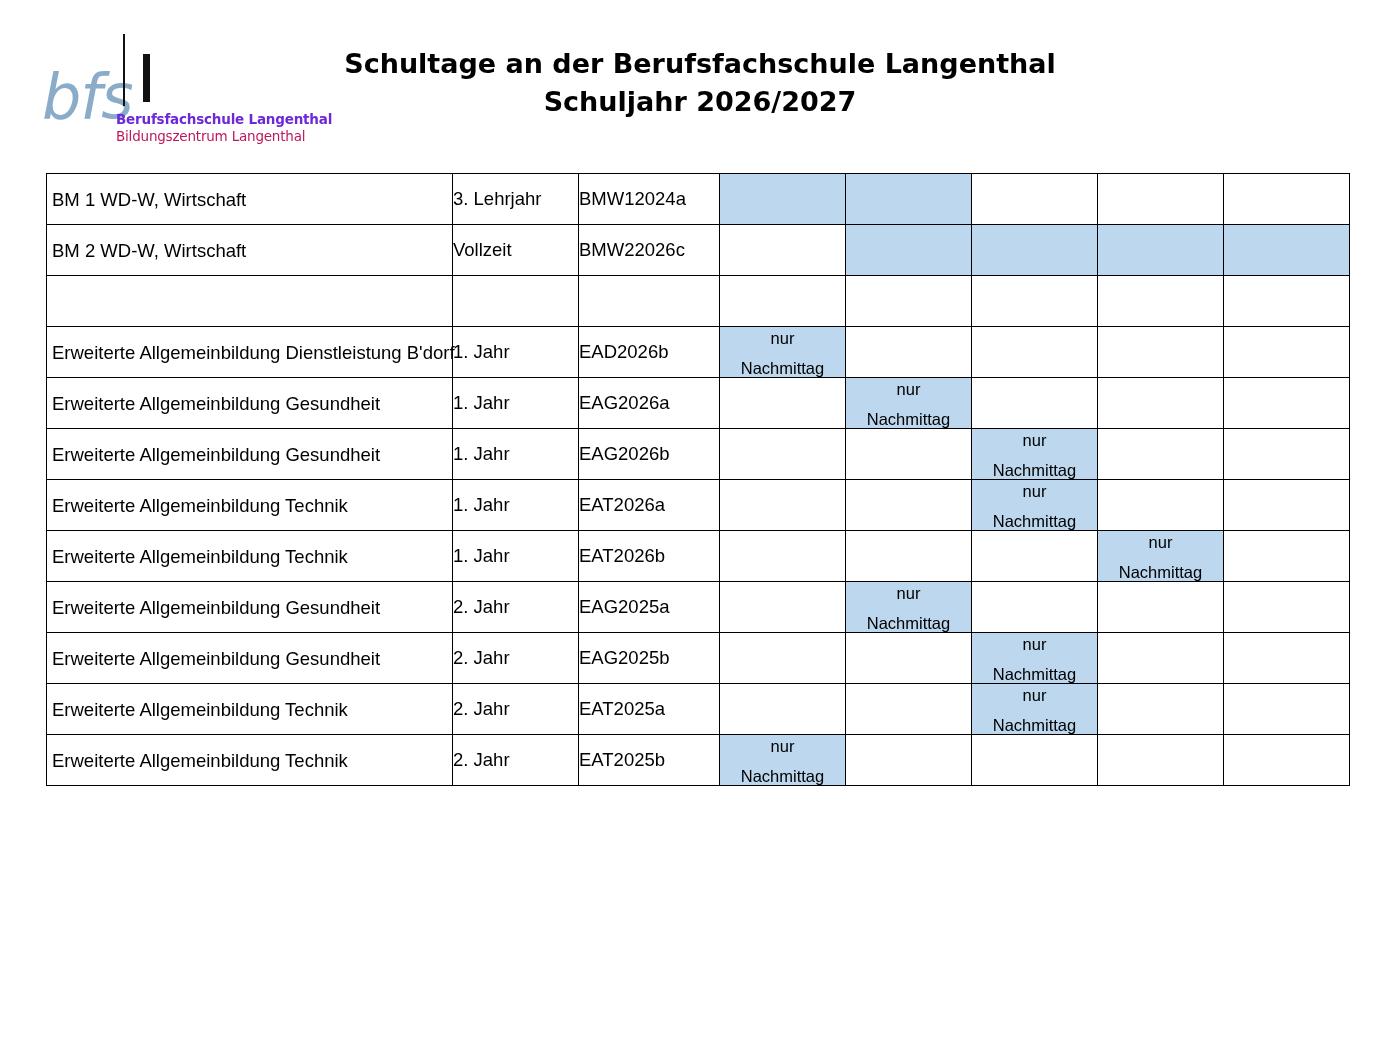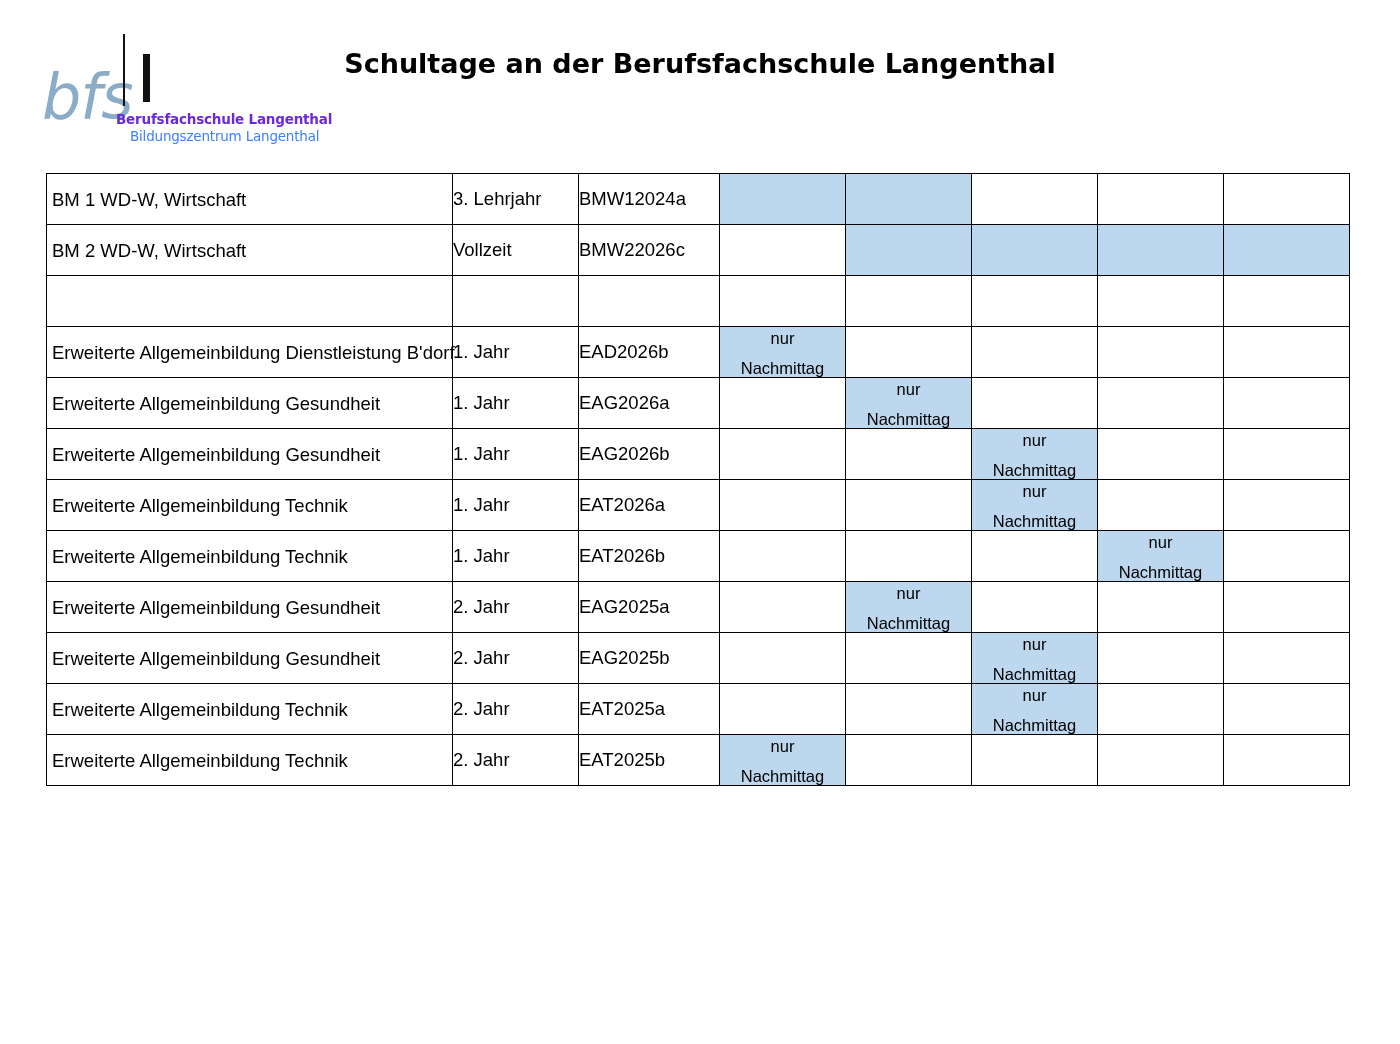--- a/index.html
+++ b/index.html
@@ -64,27 +64,27 @@
     top: 83px;
     font-family: "DejaVu Sans", sans-serif;
     font-weight: 700;
     font-size: 13.5px;
     letter-spacing: -0.2px;
     color: #6d28d9;
     white-space: nowrap;
   }
   #logo-line2 {
     position: absolute;
-    left: 88px;
+    left: 74px;
     top: 100px;
     font-family: "DejaVu Sans", sans-serif;
     font-weight: 400;
     font-size: 13.5px;
     letter-spacing: -0.2px;
-    color: #3b82f6;
+    color: #be185d;
     white-space: nowrap;
   }
 
   
   #title-block {
     position: absolute;
     left: 150px;
     top: 45px;
     width: 1100px;
     text-align: center;
@@ -175,20 +175,21 @@
     <span id="logo-bfs-text">bfs</span>
     <span id="logo-bar-thin"></span>
     <span id="logo-bar-thick"></span>
   </div>
   <div id="logo-line1">Berufsfachschule Langenthal</div>
   <div id="logo-line2">Bildungszentrum Langenthal</div>
 </div>
 
 <div id="title-block">
   <div class="title-line">Schultage an der Berufsfachschule Langenthal</div>
+  <div class="title-line">Schuljahr 2026/2027</div>
 </div>
 
 <table id="schedule-table">
   <colgroup>
     <col class="col-name">
     <col class="col-year">
     <col class="col-class">
     <col class="col-day">
     <col class="col-day">
     <col class="col-day">

